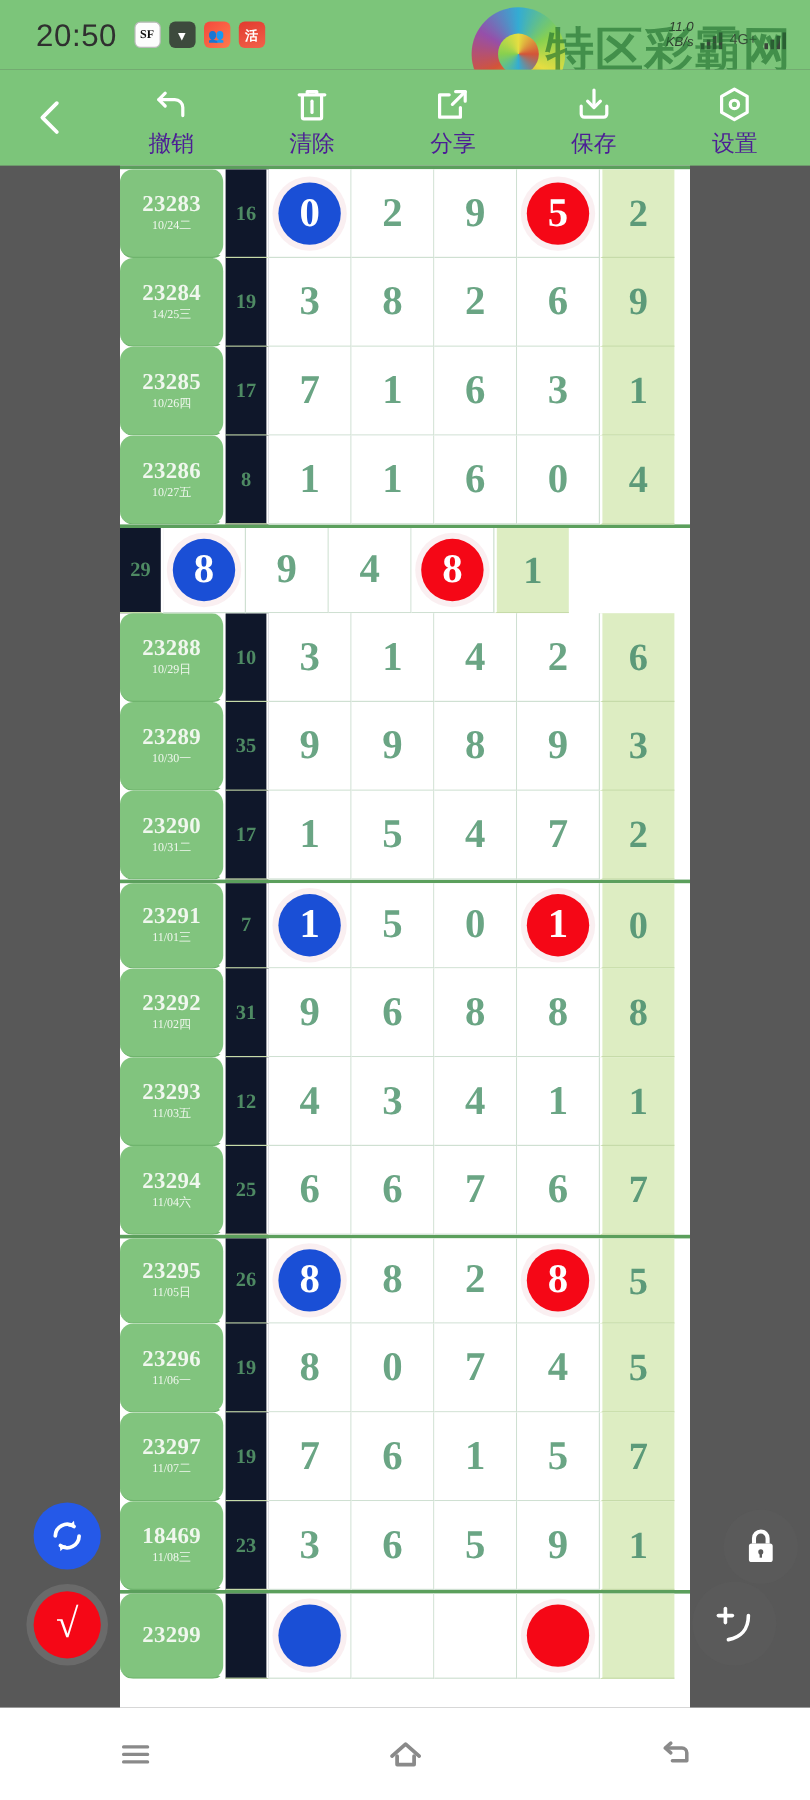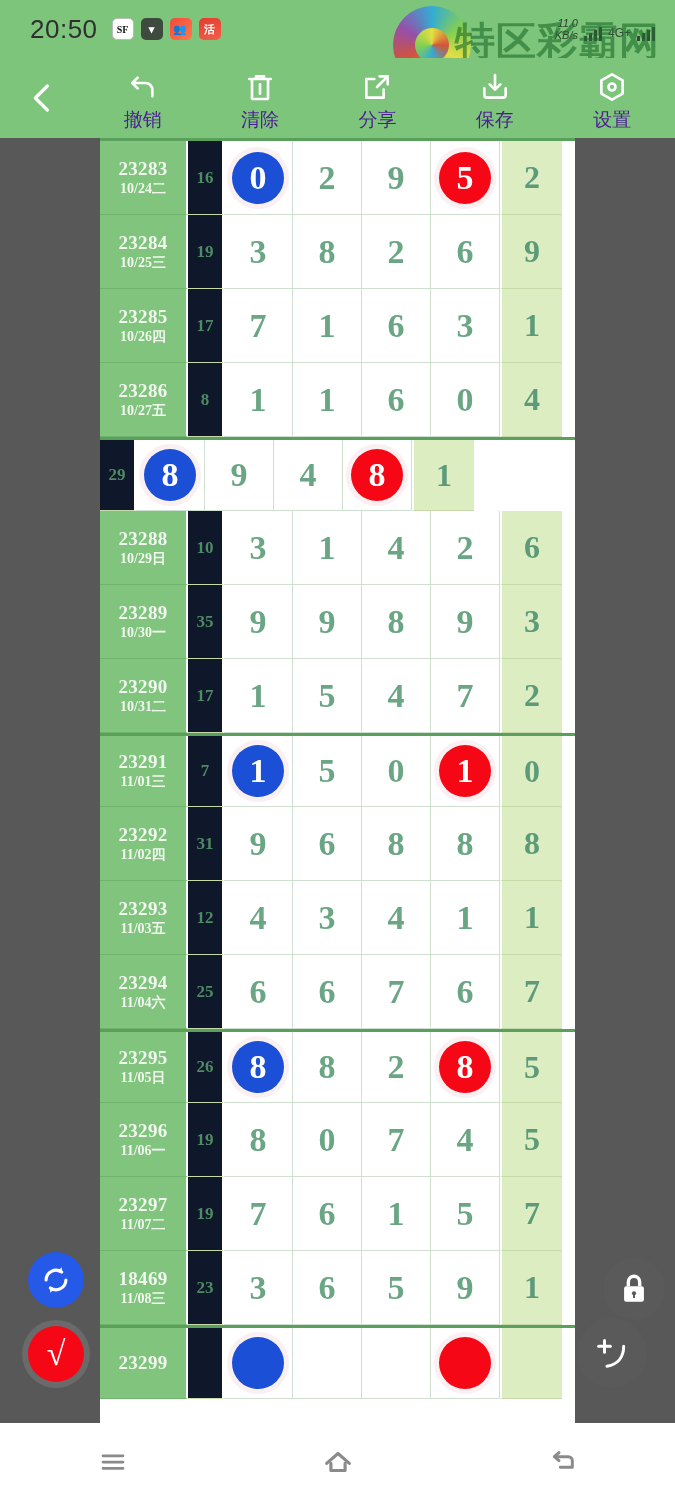--- a/index.html
+++ b/index.html
@@ -59,24 +59,24 @@
   .sheet{
     position:absolute; left:100px; top:138px; width:475px; height:1285px;
     background:#ffffff; border-top:3px solid #5b9f5c; overflow:hidden;
   }
   .row{ display:flex; height:74px; }
   .row.group-top{ border-top:3px solid #5b9f5c; }
   .c{ display:flex; align-items:center; justify-content:center; }
   .c-issue{
     width:88px; background:#81c47e; color:#f0f7ee;
     flex-direction:column; line-height:1.05;
-    border-bottom:1px solid #6fb46d; border-right:2px solid #ffffff;
+    border-bottom:1px solid #6fb46d; border-right:2px solid #ffffff;border-radius:11px;
   }
   .c-issue .no{ font-size:19px; font-weight:bold; letter-spacing:.3px; }
-  .c-issue .dt{ font-size:14px; font-weight:bold; margin-top:3px; }
+  .c-issue .dt{ font-size:10px; font-weight:normal; margin-top:3px; }
   .c-sum{
     width:36px; background:#0f172a; color:#4e8a63; font-size:17px; font-weight:bold;
     border-bottom:1px solid #c6dba9; border-right:2px solid #ffffff;
   }
   .c-num{
     width:69px; background:#ffffff; color:#6aa584; font-size:34px; font-weight:bold;
     border-bottom:1px solid #cfe0d2; border-right:1px solid #cfe0d2; position:relative;
   }
   .c-num:first-of-type{ border-left:2px solid #ffffff; }
   .c-tail{
@@ -215,21 +215,21 @@
         <div class="c c-num">2</div>
         <div class="c c-num">9</div>
         <div class="c c-num">
           <div class="ball red">5</div>
         </div>
         <div class="c c-tail">2</div>
       </div>
       <div class="row">
         <div class="c c-issue">
           <div class="no">23284</div>
-          <div class="dt">10/25三</div>
+          <div class="dt">14/25三</div>
         </div>
         <div class="c c-sum">19</div>
         <div class="c c-num">3</div>
         <div class="c c-num">8</div>
         <div class="c c-num">2</div>
         <div class="c c-num">6</div>
         <div class="c c-tail">9</div>
       </div>
       <div class="row">
         <div class="c c-issue">

